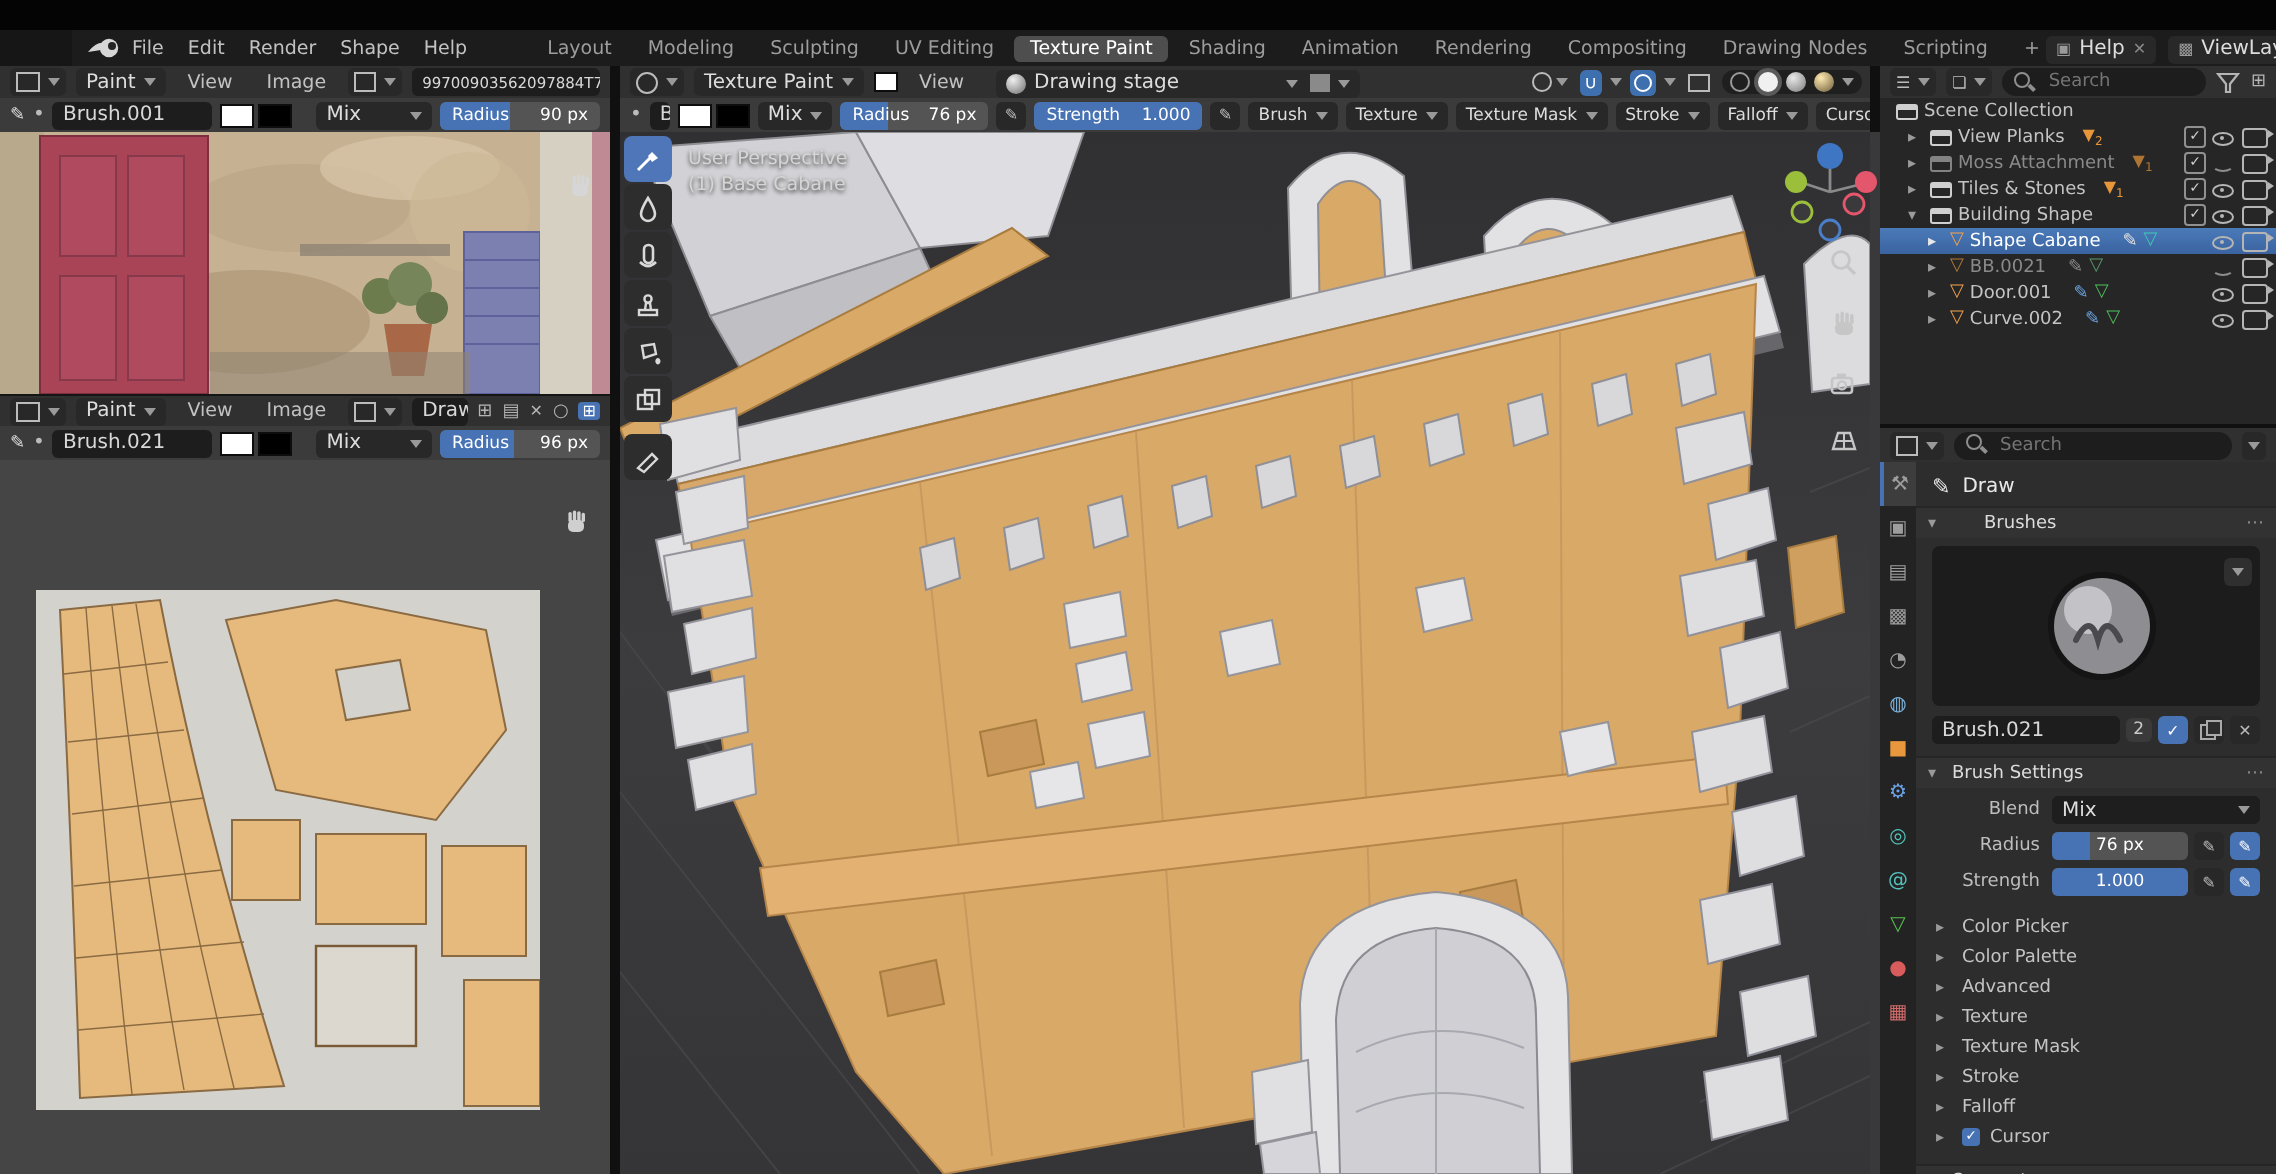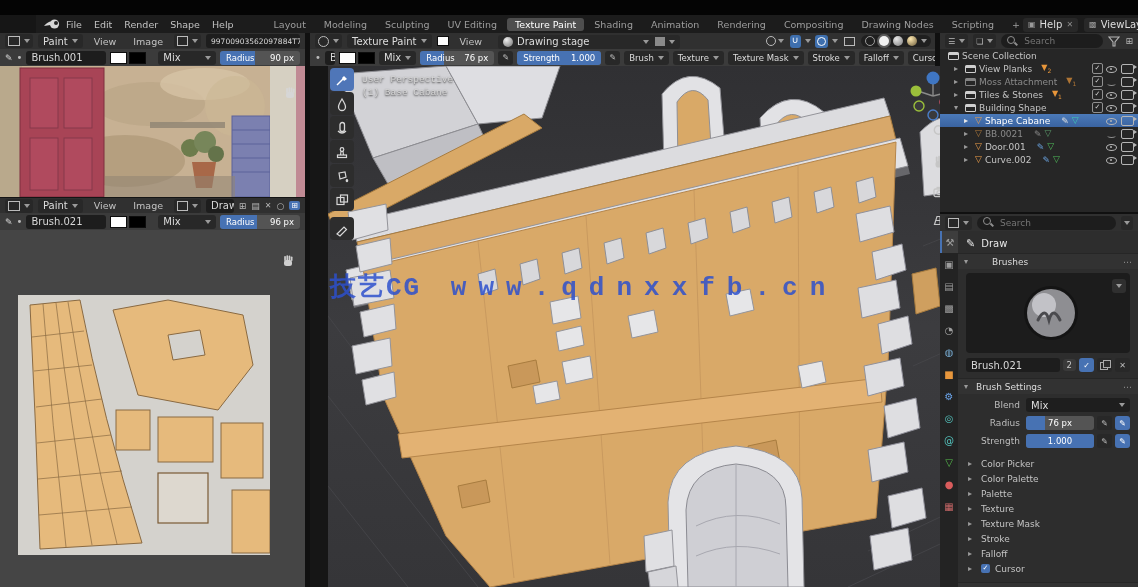--- a/index.html
+++ b/index.html
@@ -339,21 +339,21 @@
       </span>
     <span class="dd" style="font-size:8.5px;">
         <span>Falloff</span>
         <span class="caret"></span>
       </span>
     <span class="dd" style="font-size:8.5px;">
         <span>Cursor</span>
       </span>
   </div>
 
-  <div class="abs" style="left:328px;top:66px;width:655px;height:521px;overflow:hidden;background:#39393c;font-family:Liberation Mono, monospace;">
+  <div class="abs" style="left:310px;top:66px;width:655px;height:521px;overflow:hidden;background:#39393c;">
     <svg width="625" height="521">
       <defs>
         <linearGradient id="vg" x1="0" y1="0" x2="0" y2="1">
           <stop offset="0" stop-color="#303033"></stop>
             <stop offset=".5" stop-color="#3c3c3f"></stop>
             <stop offset="1" stop-color="#353538"></stop>
         </linearGradient>
       </defs>
       <rect width="625" height="521" fill="url(#vg)"></rect>
 
@@ -536,24 +536,20 @@
         <circle cx="7" cy="8.7" r="2" fill="none" stroke="#c6c6c6" stroke-width="1.2"></circle>
         <rect x="4.5" y="2.8" width="4.5" height="2" fill="#c6c6c6"></rect>
       </svg>
     <svg class="abs" style="left:604px;top:146px;" width="16" height="16">
         <polygon points="2.5,12.5 13.5,12.5 11,4.5 5,4.5" fill="none" stroke="#c6c6c6" stroke-width="1.2"></polygon>
         <line x1="8" y1="4.5" x2="8" y2="12.5" stroke="#c6c6c6"></line>
         <line x1="3.8" y1="8.5" x2="12.2" y2="8.5" stroke="#c6c6c6"></line>
       </svg>
 
     
-    <div class="wm" style="left:2px;top:203px;font-size:26px;">
-      <span style="letter-spacing:2px;">技艺CG</span>
-      <span style="letter-spacing:12px;margin-left:14px;">www.qdnxxfb.cn</span>
-    </div>
   </div>
 
   <div class="abs hdr" style="left:940px;top:33px;width:198px;height:16px;">
     <span class="dd" style="padding:0 3px;">
         <span style="color:#bbb;font-size:8px;">☰</span>
         <span class="caret"></span>
       </span>
     <span class="dd" style="padding:0 3px;">
         <span style="color:#bbb;font-size:8px;">❏</span>
         <span class="caret"></span>
@@ -771,21 +767,21 @@
       <div class="collapse-row">
           <span class="disc">▸</span>
           <span>Color Picker</span>
         </div>
       <div class="collapse-row">
           <span class="disc">▸</span>
           <span>Color Palette</span>
         </div>
       <div class="collapse-row">
           <span class="disc">▸</span>
-          <span>Palette</span>
+          <span>Advanced</span>
         </div>
       <div class="collapse-row">
           <span class="disc">▸</span>
           <span>Texture</span>
         </div>
       <div class="collapse-row">
           <span class="disc">▸</span>
           <span>Texture Mask</span>
         </div>
       <div class="collapse-row">

